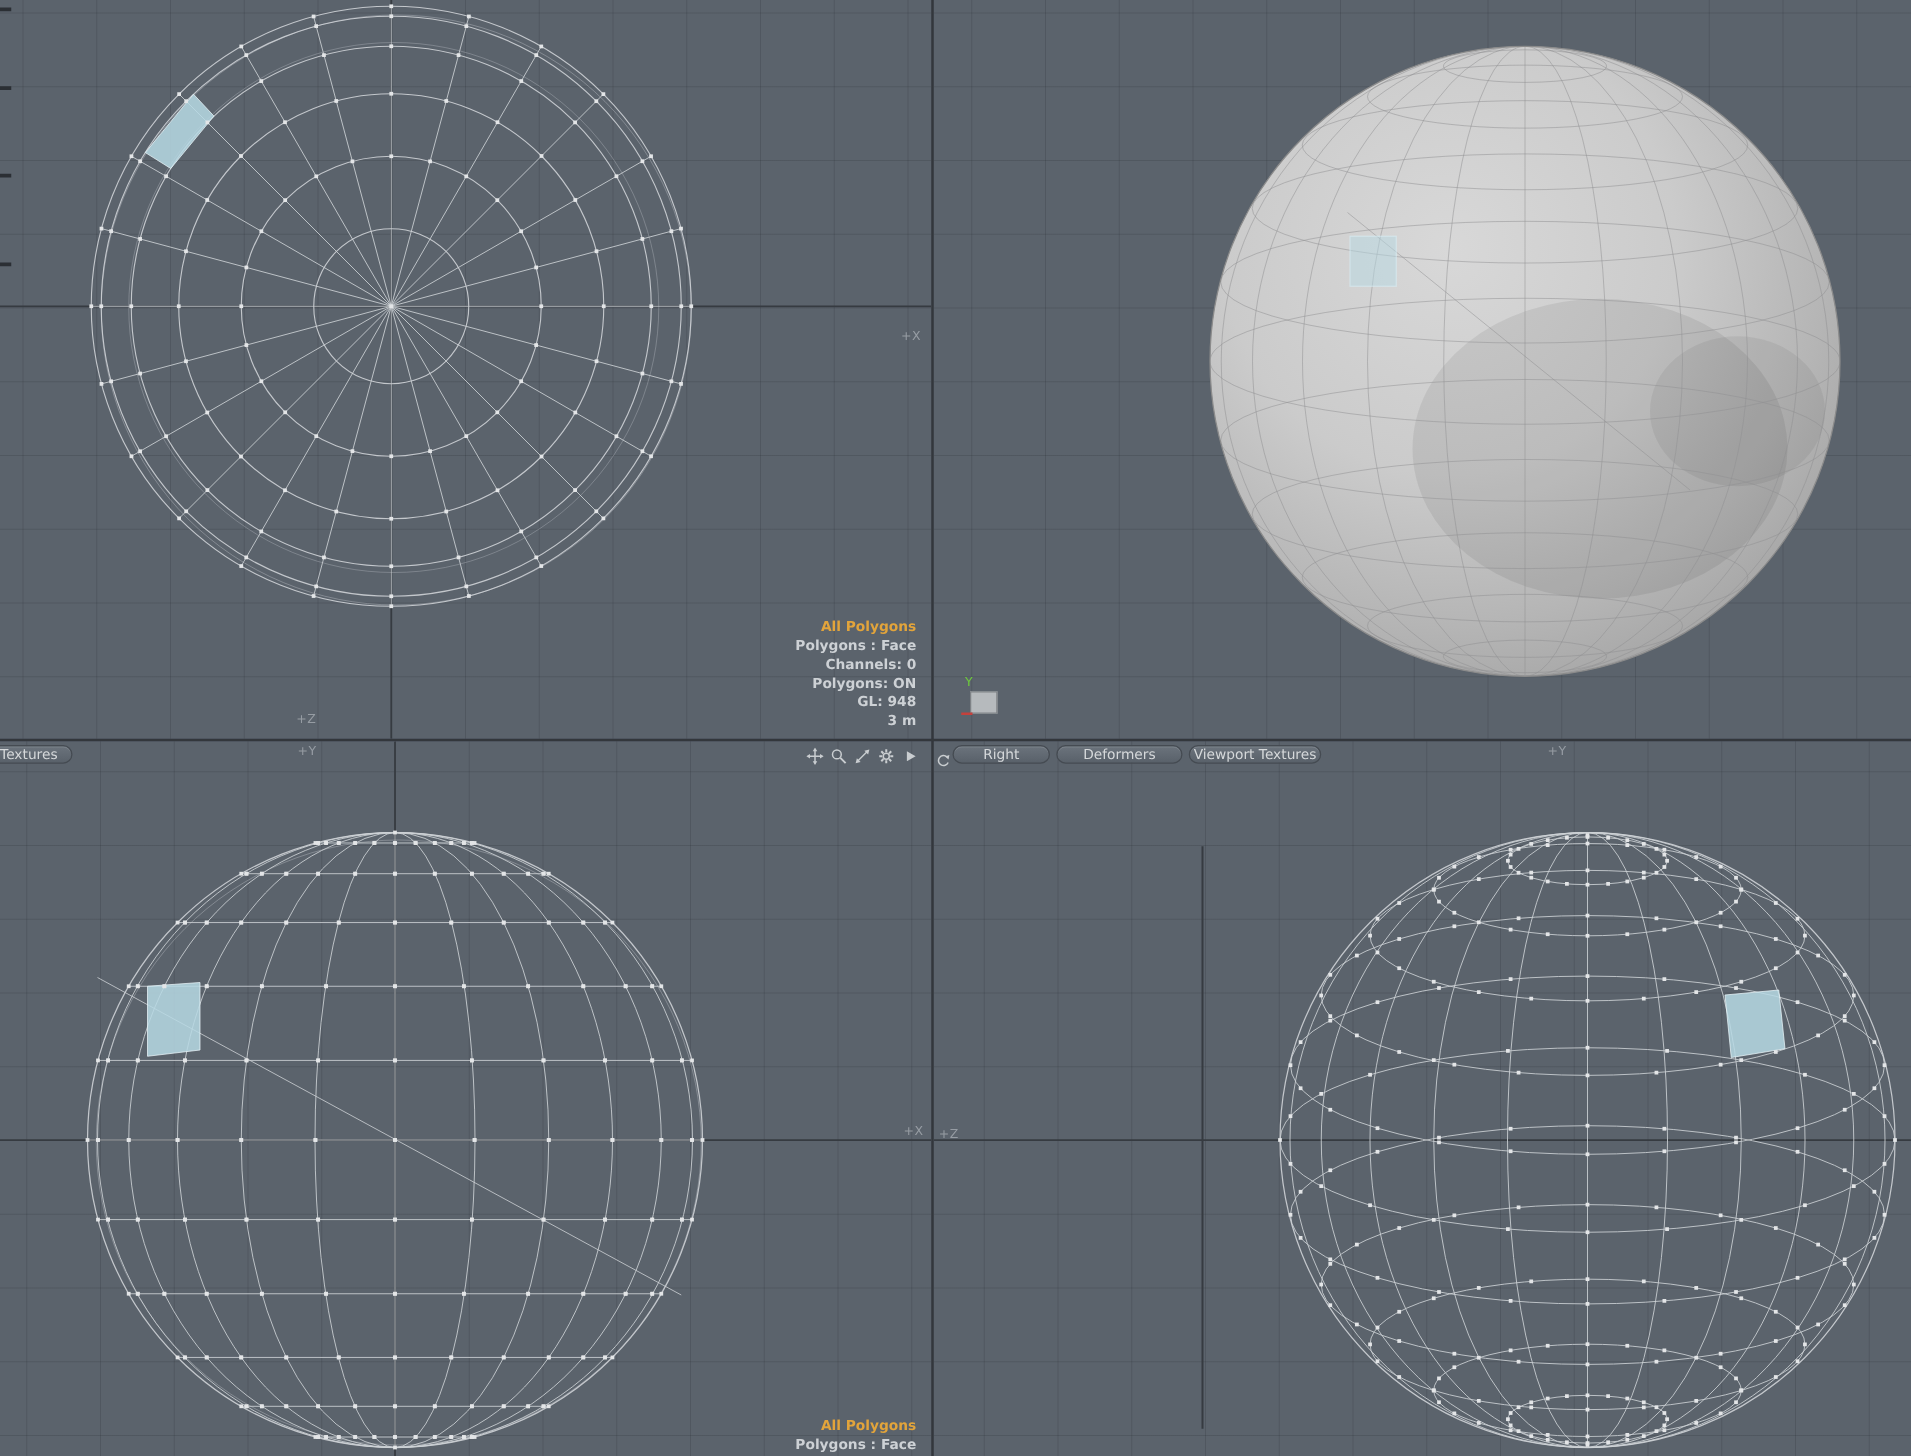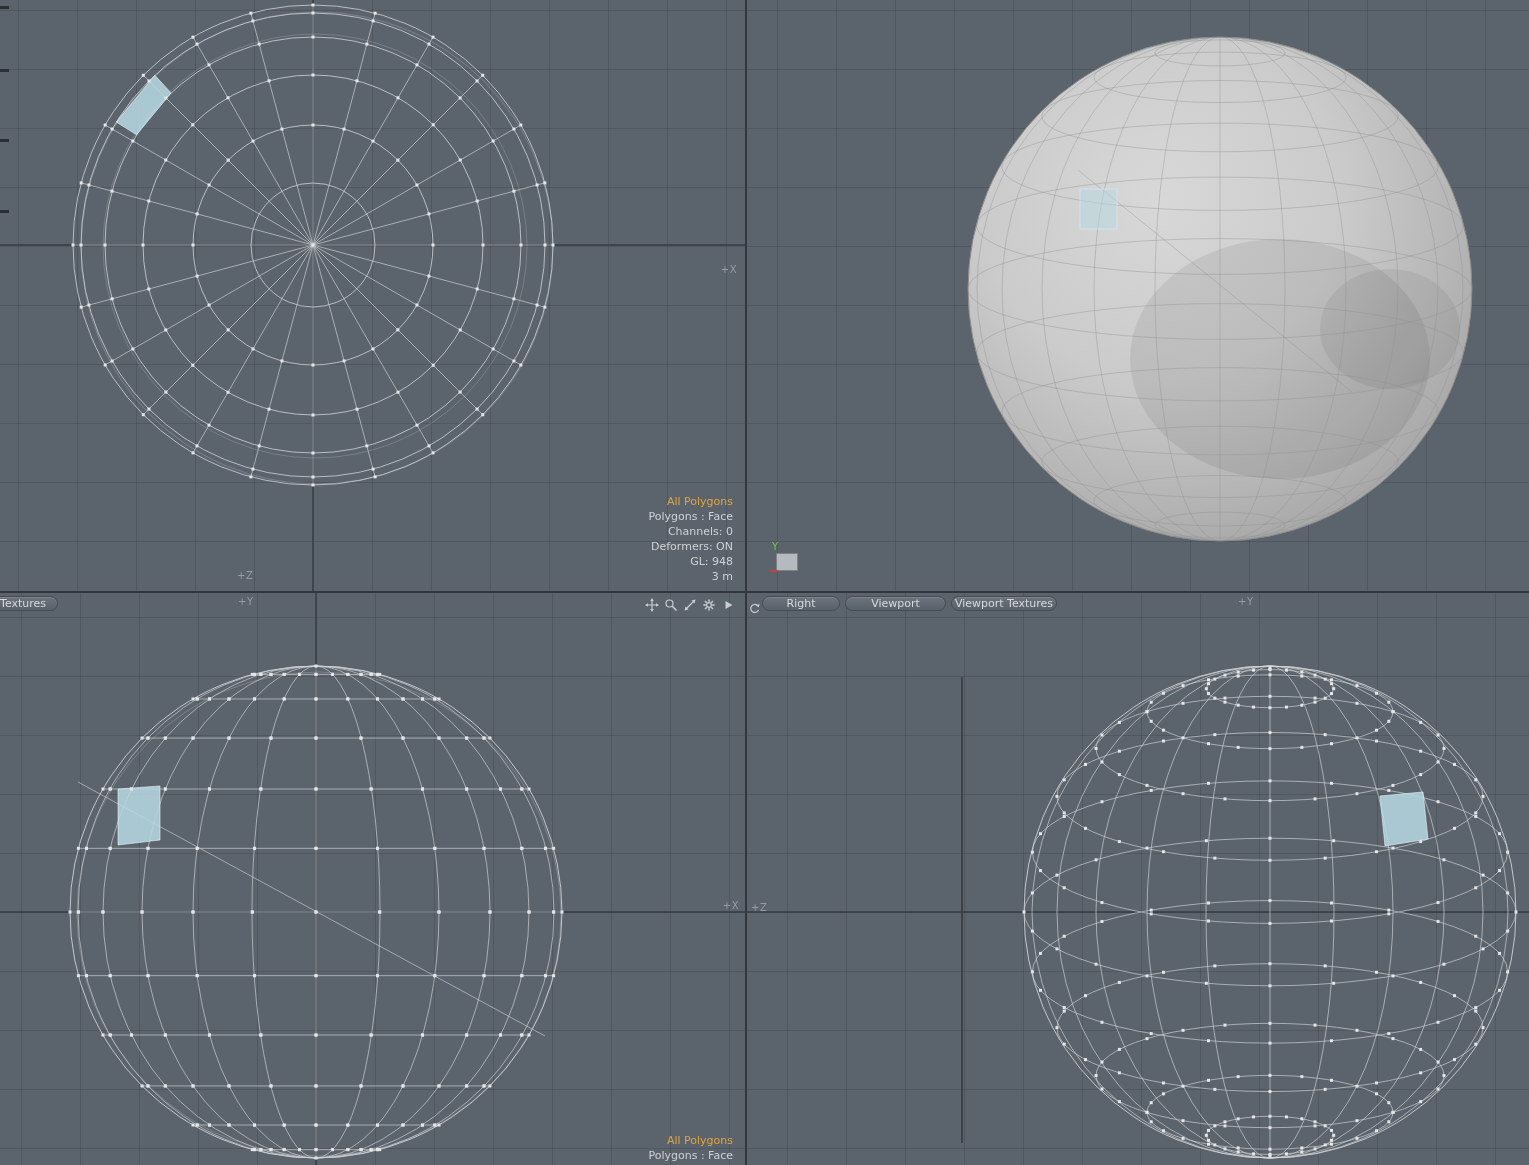--- a/index.html
+++ b/index.html
@@ -11,21 +11,21 @@
                        linear-gradient(90deg,rgba(42,47,54,.22) 1px,transparent 1px);
       background-size:59px 59px;}
   .vp svg{position:absolute;left:0;top:0;}
   #vp-top{left:0;top:0;width:745px;height:591px;background-position:18px 10px;}
   #vp-persp{left:747px;top:0;width:782px;height:591px;background-position:30px 10px;}
   #vp-front{left:0;top:593px;width:745px;height:572px;background-position:21px 24px;}
   #vp-right{left:747px;top:593px;width:782px;height:572px;background-position:40px 24px;}
   .vdiv{position:absolute;left:745px;top:0;width:2px;height:1165px;background:#33373c;}
   .hdiv{position:absolute;left:0;top:591px;width:1529px;height:2px;background:#33373c;}
   .axis-label{position:absolute;font-size:10px;color:#969ca3;letter-spacing:0.5px;}
-  .info-block{position:absolute;text-align:right;font-size:11px;line-height:15px;color:#cdd1d5;}
+  .info-block{position:absolute;text-align:right;font-size:11px;line-height:15px;color:#cdd1d5;font-weight:bold;}
   .info-mode{color:#e2a43b;}
   .btn{position:absolute;top:596px;height:15px;border-radius:8px;border:1px solid #454b52;
        background:linear-gradient(#6b737c,#59616a);color:#d6d9db;font-size:11px;
        display:flex;align-items:center;justify-content:center;
        box-shadow:inset 0 1px 0 rgba(255,255,255,.12);white-space:nowrap;overflow:hidden;cursor:default;}
   #btn-partial{left:-64px;width:122px;}
   #btn-right{left:762px;width:78px;text-align:center;}
   #btn-wireframe{left:845px;width:101px;}
   #btn-vptex{left:951px;width:106px;}
   .icon-cluster{position:absolute;left:645px;top:597px;display:flex;gap:5px;align-items:center;}
@@ -204,21 +204,21 @@
     <div class="tick" style="top:6px"></div>
     <div class="tick" style="top:69px"></div>
     <div class="tick" style="top:139px"></div>
     <div class="tick" style="top:210px"></div>
     <div class="axis-label" style="right:8px;top:264px">+X</div>
     <div class="axis-label" style="left:237px;top:570px">+Z</div>
     <div class="info-block" style="right:12px;top:494px">
       <div class="info-mode">All Polygons</div>
       <div>Polygons : Face</div>
       <div>Channels: 0</div>
-      <div>Deformers: ON</div>
+      <div>Polygons: ON</div>
       <div>GL: 948</div>
       <div>3 m</div>
     </div>
   </div>
 
   <div class="vp" id="vp-persp">
     <svg id="svg-persp" width="782" height="591">
         <defs>
           <radialGradient id="sph" cx="38%" cy="32%" r="80%">
             <stop offset="0%" stop-color="#d8d8d8"></stop>
@@ -911,19 +911,19 @@
     <svg width="11" height="11">
       <path d="M8.5 2.5A4 4 0 1 0 9.5 7" fill="none" stroke="#c9cdd0" stroke-width="1.2"></path>
       <polygon points="10.5,1 7,2.2 9.8,4.6" fill="#c9cdd0"></polygon>
     </svg>
   </span>
 
   <div class="btn" id="btn-right">
     <span>Right</span>
   </div>
   <div class="btn" id="btn-wireframe">
-    <span>Viewport</span>
+    <span>Deformers</span>
   </div>
   <div class="btn" id="btn-vptex">
     <span>Viewport Textures</span>
   </div>
 
 </div>
 
 </body></html>

